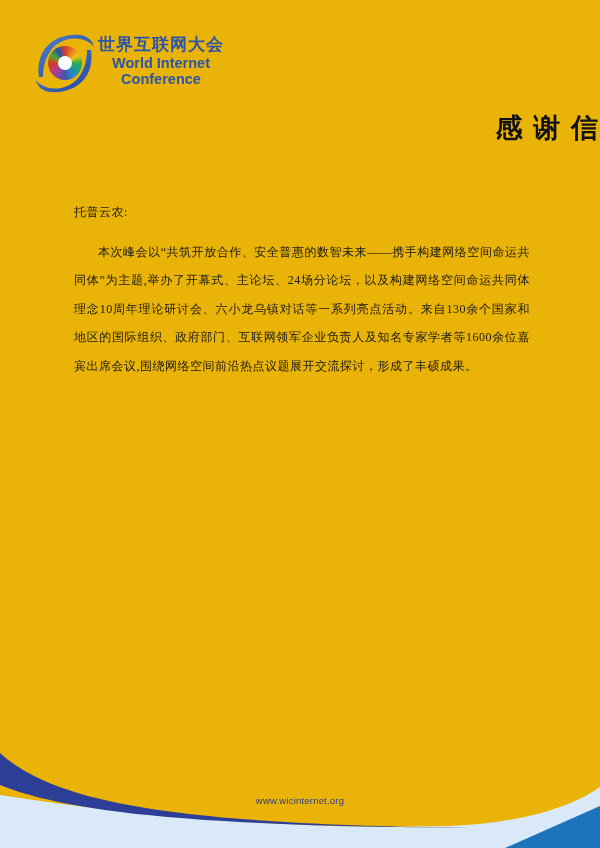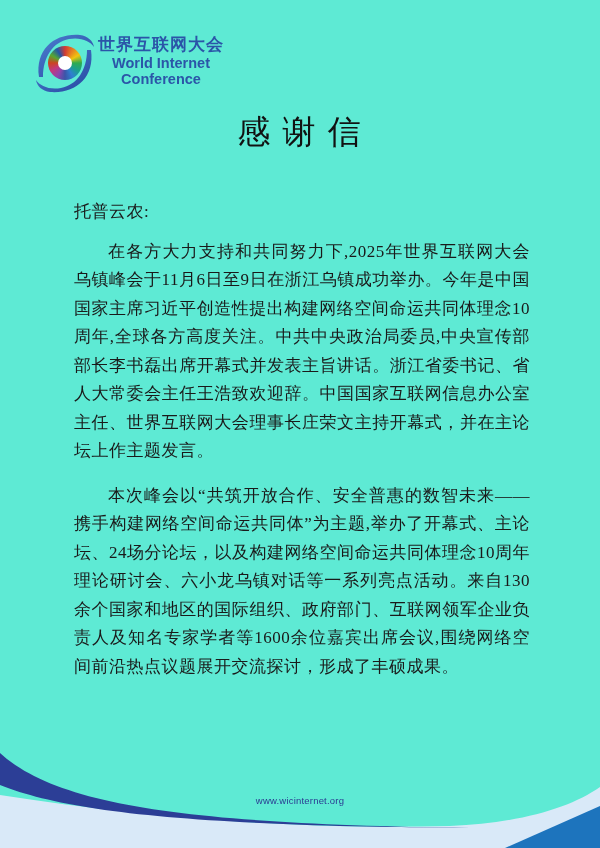--- a/index.html
+++ b/index.html
@@ -1,20 +1,20 @@
 <!DOCTYPE html>
 <html><head>
 <meta charset="utf-8">
 <style>
   html,body { margin:0; padding:0; background:#888; }
   .page {
     position:relative;
     width:600px; height:848px;
     margin:0 auto;
-    background:#5eead4;
+    background:#eab308;
     overflow:hidden;
     font-family:"Liberation Serif","DejaVu Serif",serif;
   }
 
   
   .logo { position:absolute; top:30px; left:34px; display:flex; align-items:flex-start; }
   .logo-icon { position:relative; width:62px; height:66px; flex:0 0 auto; }
   .logo-icon svg { position:absolute; left:0; top:0; }
   .ring {
     position:absolute; left:14px; top:16px; width:34px; height:34px; border-radius:50%;
@@ -22,26 +22,26 @@
   }
   .ring::after { content:""; position:absolute; inset:10px; background:#fff; border-radius:50%; }
   .logo-text { color:#2b55a8; padding-top:5px; margin-left:2px;
                font-family:"Liberation Sans","DejaVu Sans",sans-serif; }
   .logo-cn { font-size:17px; font-weight:bold; letter-spacing:1px; line-height:20px; }
   .logo-en { font-size:14.5px; font-weight:bold; line-height:16px;text-align:center; }
 
   
   .title {
     position:absolute; top:110px; left:0; right:0;
-    text-align:center; font-size:33px; font-weight:normal; color:#111111;
+    text-align:right; font-size:27px; font-weight:bold; color:#111111;
     letter-spacing:2px;
   }
   .letter {
     position:absolute; left:74px; top:198px; width:456px;
-    color:#1a1a1a; font-size:17px; line-height:28.5px;
+    color:#1a1a1a; font-size:12px; line-height:28.5px;
     letter-spacing:0.5px; text-align:justify;
   }
   .salutation { margin:0 0 11px 0; }
   .para { margin:0 0 16px 0; text-indent:2em; }
 
   
   .footer { position:absolute; left:0; bottom:0; width:600px; height:110px; }
   .footer svg { position:absolute; left:0; top:0; }
   .footer-url {
     position:absolute; left:0; right:0; bottom:42px;
@@ -74,21 +74,20 @@
       <div class="logo-cn">世界互联网大会</div>
       <div class="logo-en">World Internet</div>
       <div class="logo-en">Conference</div>
     </div>
   </div>
 
   <div class="title">感 谢 信</div>
 
   <div class="letter">
     <div class="salutation">托普云农:</div>
-    <p class="para">在各方大力支持和共同努力下,2025年世界互联网大会乌镇峰会于11月6日至9日在浙江乌镇成功举办。今年是中国国家主席习近平创造性提出构建网络空间命运共同体理念10周年,全球各方高度关注。中共中央政治局委员,中央宣传部部长李书磊出席开幕式并发表主旨讲话。浙江省委书记、省人大常委会主任王浩致欢迎辞。中国国家互联网信息办公室主任、世界互联网大会理事长庄荣文主持开幕式，并在主论坛上作主题发言。</p>
     <p class="para">本次峰会以“共筑开放合作、安全普惠的数智未来——携手构建网络空间命运共同体”为主题,举办了开幕式、主论坛、24场分论坛，以及构建网络空间命运共同体理念10周年理论研讨会、六小龙乌镇对话等一系列亮点活动。来自130余个国家和地区的国际组织、政府部门、互联网领军企业负责人及知名专家学者等1600余位嘉宾出席会议,围绕网络空间前沿热点议题展开交流探讨，形成了丰硕成果。</p>
   </div>
 
   <div class="footer">
     <svg width="600" height="110" viewBox="0 0 600 110">
 
       <path d="M0,57 C150,80 300,92 450,88 C520,85 570,70 600,49 L600,110 L0,110 Z" fill="#d9e9f8"></path>
 
       <path d="M0,15 C60,70 200,86 470,90 C200,88 70,75 0,47 Z" fill="#2c3e96"></path>
 

